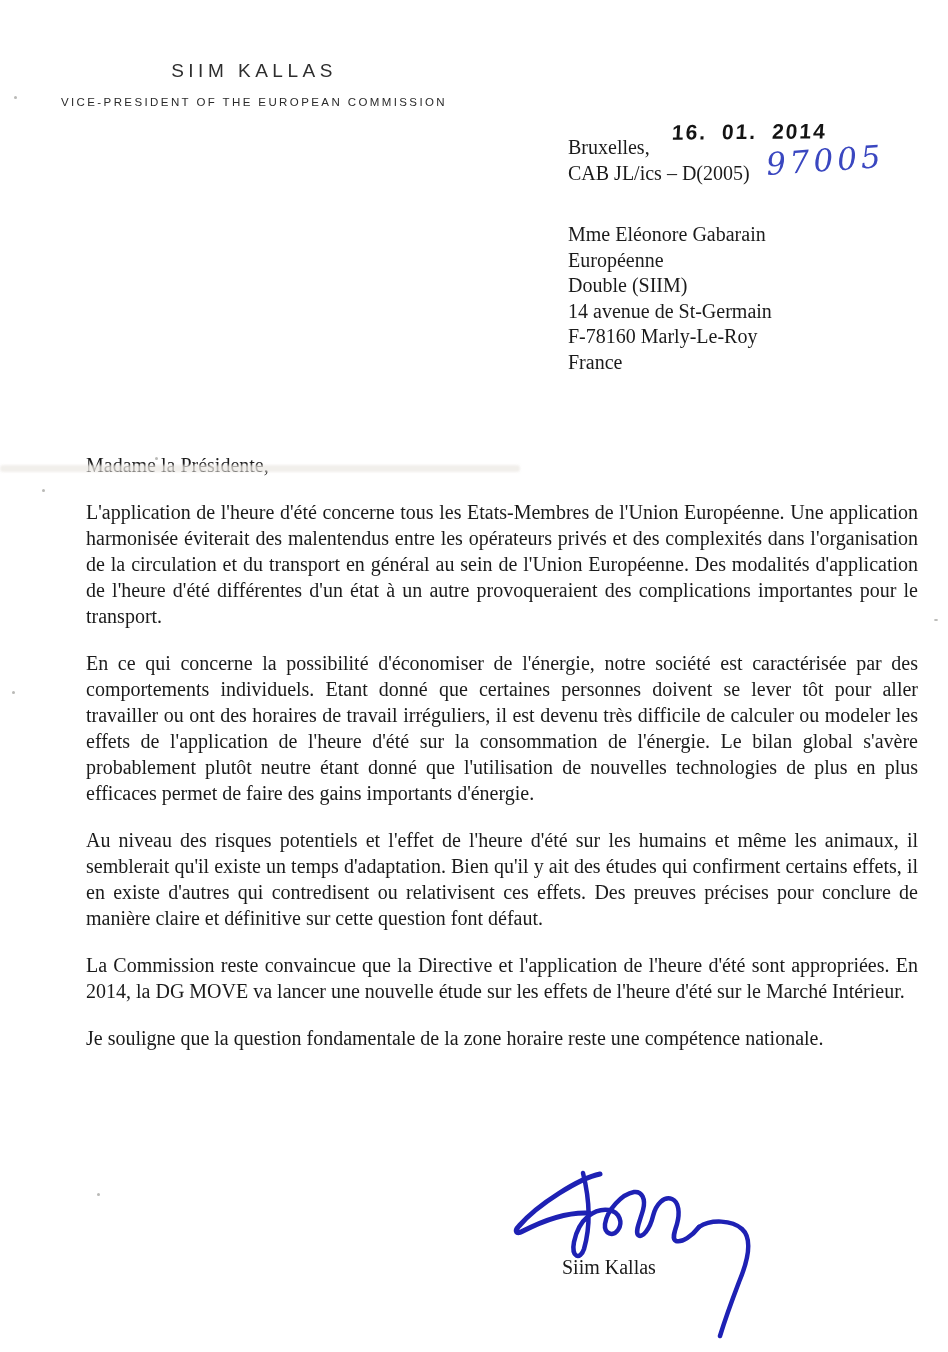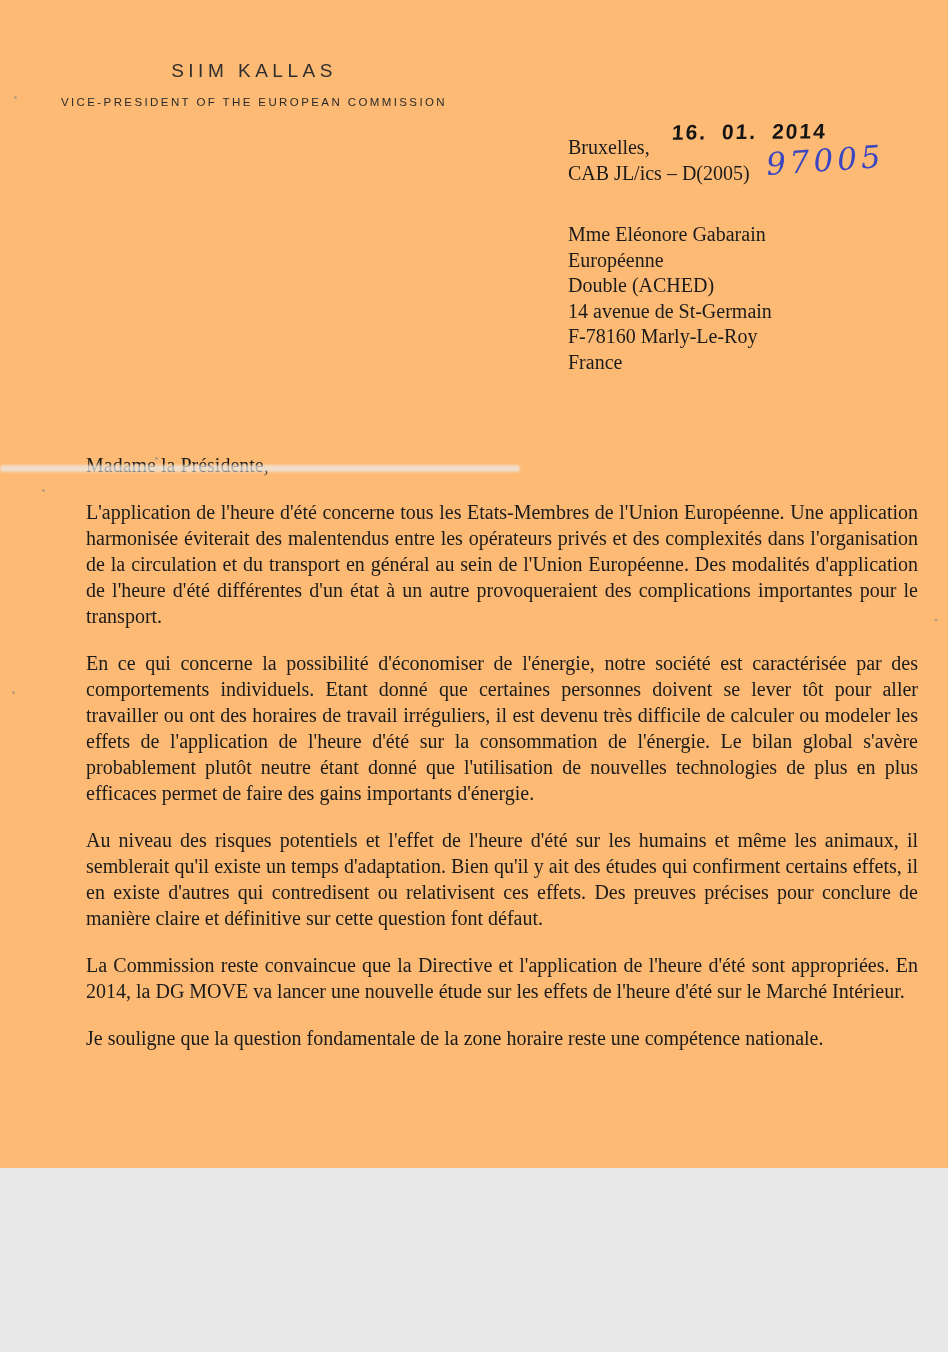--- a/index.html
+++ b/index.html
@@ -1,19 +1,19 @@
 <!DOCTYPE html>
 <html><head>
 <meta charset="utf-8">
 <style>
   html,body{margin:0;padding:0;background:#e8e8e8;}
   .page{
     position:relative;
-    width:948px;height:1168px;
-    background:#fdba74;
+    width:948px;height:1352px;
+    background:#ffffff;
     overflow:hidden;
     font-family:"Liberation Serif", serif;
     color:#1b1b1b;
   }
   
   .letterhead{position:absolute;left:44px;top:60px;width:420px;text-align:center;}
   .lh-name{
     font-family:"Liberation Sans", sans-serif;
     font-size:19px;letter-spacing:4.5px;color:#2e2e2e;font-weight:400;
   }
@@ -65,21 +65,21 @@
   <div class="refblock">
     <span class="ref-place">Bruxelles,</span>
     <span class="stamp">16. 01. 2014</span>
     <span class="ref-line">CAB JL/ics – D(2005)</span>
     <span class="handwritten">97005</span>
   </div>
 
   <div class="recipient">
     <div>Mme Eléonore Gabarain</div>
     <div>Européenne</div>
-    <div>Double (ACHED)</div>
+    <div>Double (SIIM)</div>
     <div>14 avenue de St-Germain</div>
     <div>F-78160 Marly-Le-Roy</div>
     <div>France</div>
   </div>
 
   <div class="body">
     <p class="salutation">Madame la Présidente,</p>
     <p>L'application de l'heure d'été concerne tous les Etats-Membres de l'Union Européenne. Une application harmonisée éviterait des malentendus entre les opérateurs privés et des complexités dans l'organisation de la circulation et du transport en général au sein de l'Union Européenne.  Des modalités d'application de l'heure d'été différentes d'un état à un autre provoqueraient des complications importantes pour le transport.</p>
     <p>En ce qui concerne la possibilité d'économiser de l'énergie,  notre société est caractérisée par des comportements individuels.  Etant donné que certaines personnes doivent se lever tôt pour aller travailler ou ont des horaires de travail irréguliers, il est devenu très difficile de calculer ou modeler les effets de l'application de l'heure d'été sur la consommation de l'énergie. Le bilan global s'avère probablement plutôt neutre étant donné que l'utilisation de nouvelles technologies de plus en plus efficaces permet de faire des gains importants d'énergie.</p>
     <p>Au niveau des risques potentiels et l'effet de l'heure d'été sur les humains et même les animaux,  il semblerait qu'il existe un temps d'adaptation. Bien qu'il y ait des études qui confirment certains effets, il en existe d'autres qui contredisent ou relativisent ces effets.  Des preuves précises pour conclure de manière claire et définitive sur cette question font défaut.</p>

